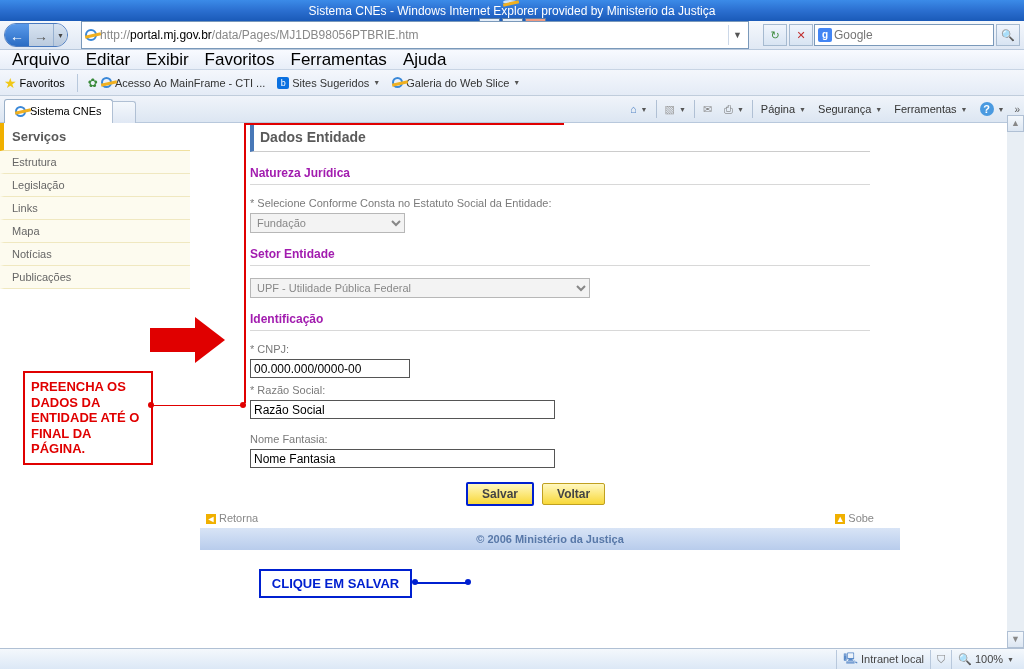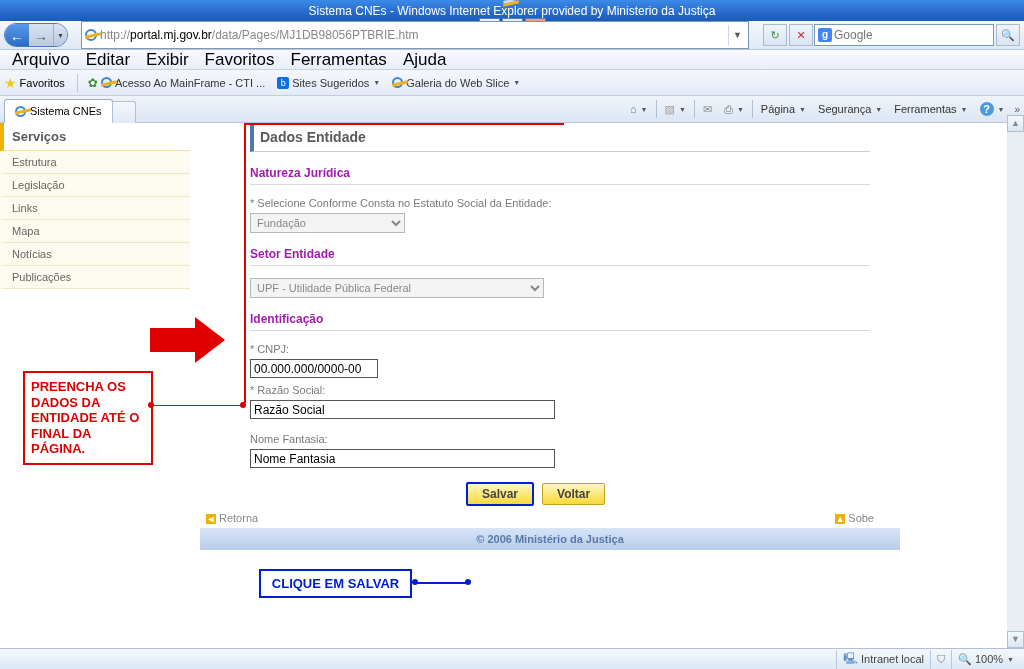--- a/index.html
+++ b/index.html
@@ -71,23 +71,23 @@
 .side-item { background: #fdfbef; color: #666; font-size: 11px; padding: 5px 8px; border-bottom: 1px solid #f0e8c0; cursor: pointer; border-left:4px solid transparent;}
 
 
 .form-wrap { flex: 1; padding: 0 10px; position: relative; overflow: hidden; }
 .form-inner { width: 620px; margin-left: 50px; }
 .section-title { color: #5a5a5a; font-weight: bold; font-size: 14px; padding: 6px 0 6px 6px; border-left: 4px solid #4878b8; border-bottom: 1px solid #ccc; margin-bottom: 10px; }
 .section-sub { color: #a21caf; font-weight: bold; font-size: 12px; padding: 4px 0; border-bottom: 1px solid #d8d8d8; margin: 10px 0 12px 0; }
 .field-label { color: #7a7a7a; font-weight: normal; font-size: 11px; margin: 6px 0 4px 0; }
 .sel { background: #eee; border: 1px solid #999; height: 20px; font-size: 11px; color: #555; padding: 1px 2px; }
 .sel.w1 { width: 155px; }
-.sel.w2 { width: 294px; }
+.sel.w2 { width: 340px; }
 .inp { background: #fff; border: 1px solid #555; height: 19px; font-size: 12px; padding: 1px 3px; }
-.inp.w1 { width: 128px; }
+.inp.w1 { width: 160px; }
 .inp.w2 { width: 305px; }
 .btn-row-wrap { display:flex; align-items:center; margin-top:14px;}
 .btn-y { background: linear-gradient(to bottom, #fff8c0, #f8d838); border: 1px solid #c0a020; color: #444; font-weight: bold; font-size: 12px; padding: 3px 14px; cursor: pointer; border-radius: 2px; }
 .btn-y.save { border:2px solid #0020d0; }
 .bottom-links { display: flex; justify-content: space-between; padding: 6px 6px 0 6px; font-size: 11px; color: #888; margin-left:-50px; width:680px;}
 .yellow-sq { display:inline-block; width:10px; height:10px; background:#f0b000; color:#fff; font-size:9px; text-align:center; line-height:10px; margin-right:3px;}
 .footer-copy { background: linear-gradient(to bottom, #d8e4f6, #b8ccec); text-align: center; color: #5878a8; font-weight: bold; font-size: 11px; padding: 5px; margin-left:-50px; width:700px; margin-top:4px;}
 
 
 .main-scroll { position:absolute; right:0; top:0; width:17px; height:490px; background:#f0f0f0; border-left:1px solid #ccc;}

